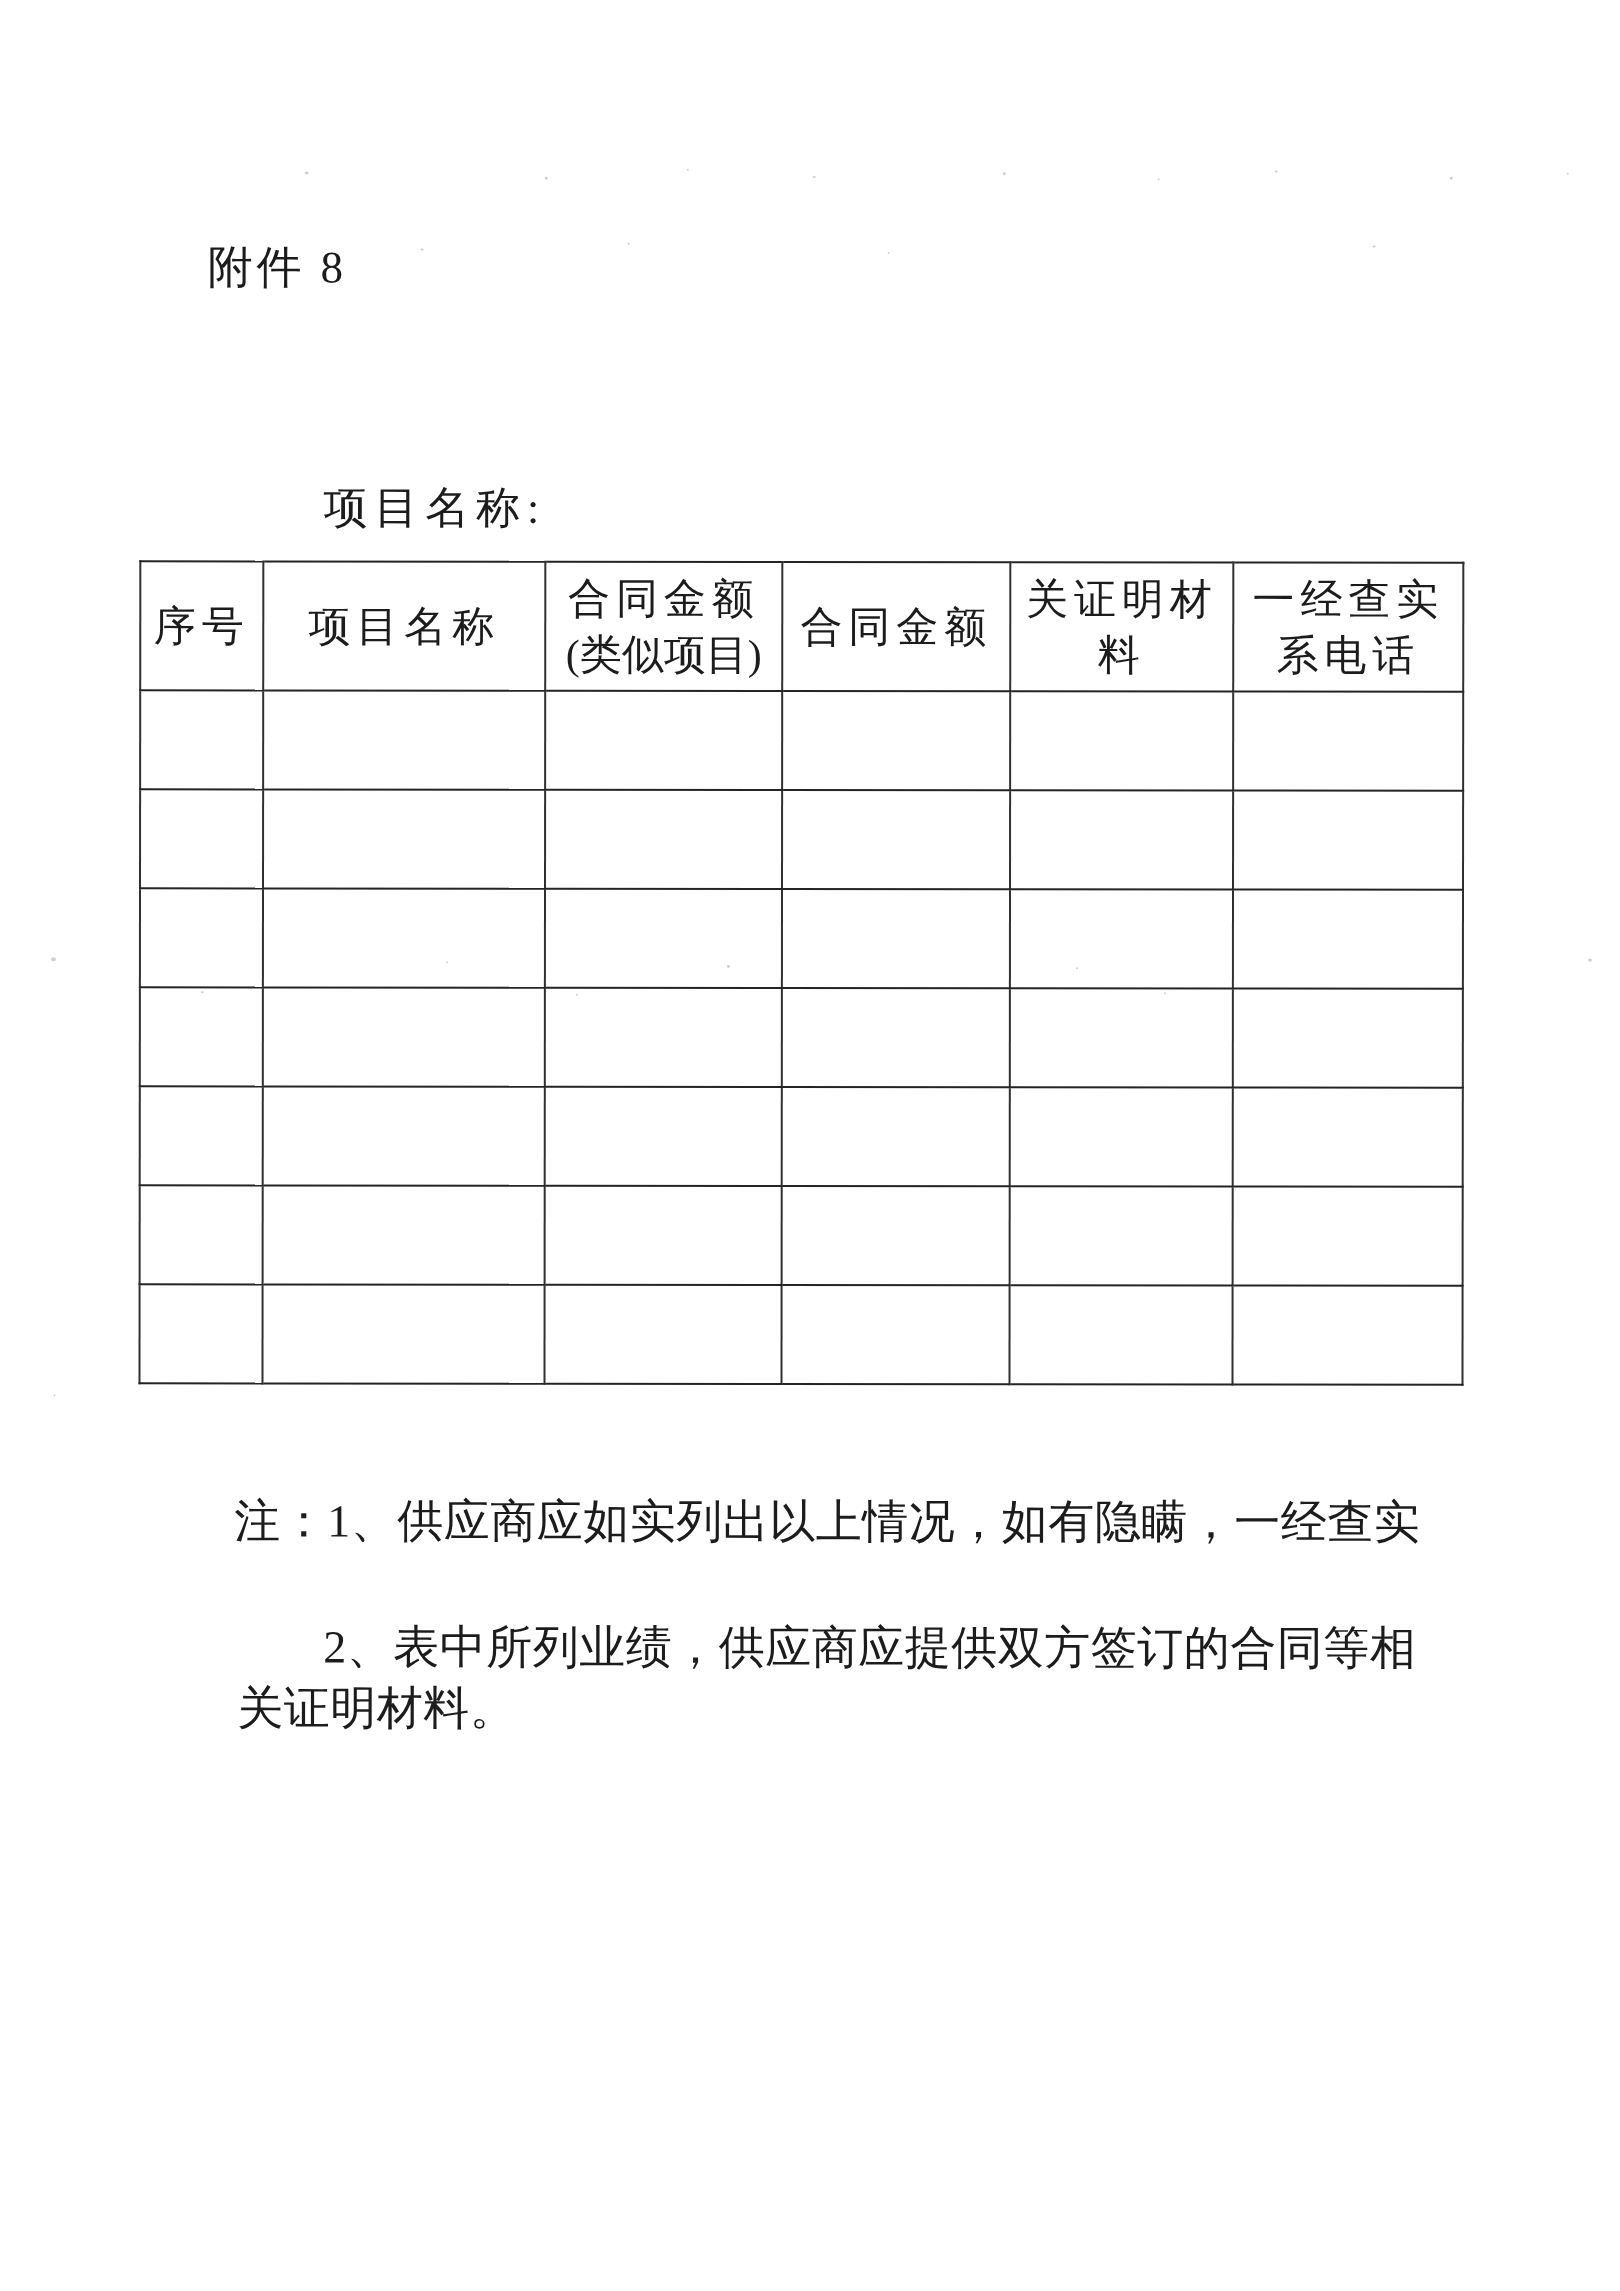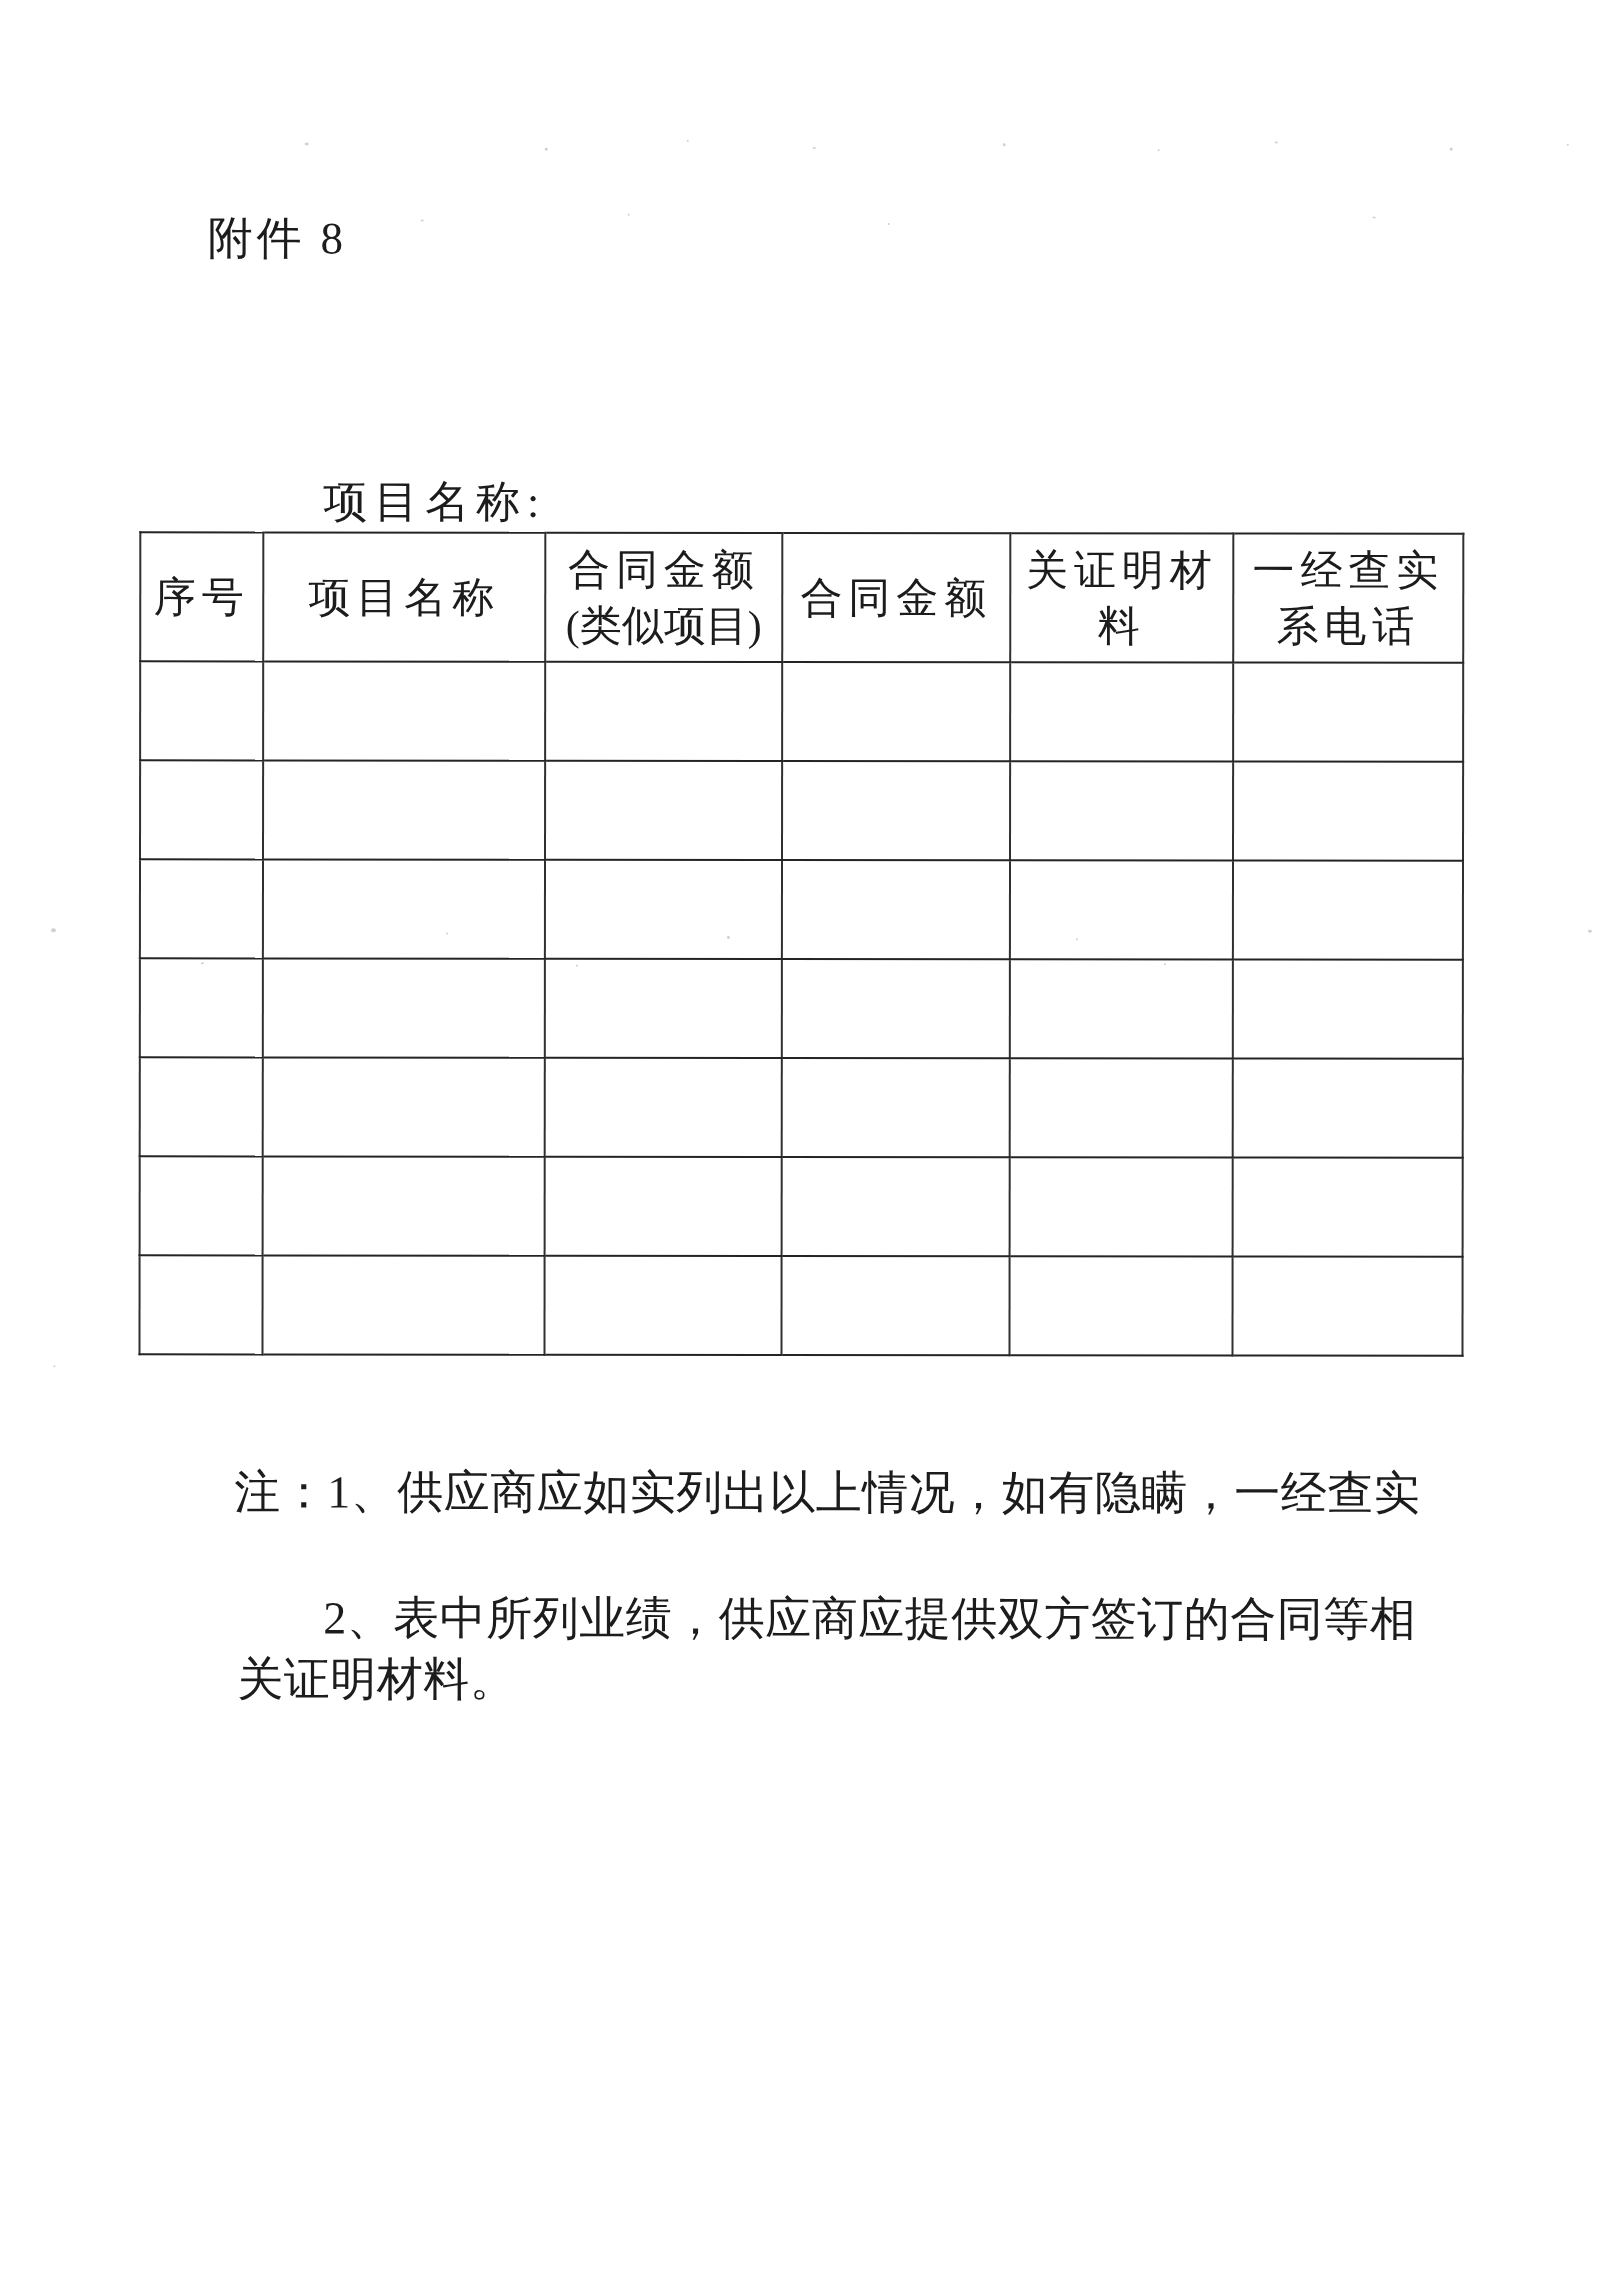--- a/index.html
+++ b/index.html
@@ -8,20 +8,21 @@
     background: #ffffff;
   }
   .page {
     position: relative;
     width: 1620px;
     height: 1734px;
     background: #ffffff;
     overflow: hidden;
     font-family: "Liberation Serif", "DejaVu Serif", serif;
     color: #1c1c1c;
+    margin-top: 29px;
   }
   .scan-tilt {
     position: absolute;
     left: 0; top: 0; right: 0; bottom: 0;
     transform: rotate(0.06deg);
   }
   .attachment-label {
     position: absolute;
     left: 207px;
     top: 209px;
@@ -34,21 +35,21 @@
     left: 365px;
     top: 329px;
     font-size: 61px;
     font-weight: 700;
     letter-spacing: 2px;
     white-space: nowrap;
   }
   .project-label {
     position: absolute;
     left: 323px;
-    top: 473px;
+    top: 450px;
     font-size: 44px;
     letter-spacing: 6.9px;
     white-space: nowrap;
     text-align: center;
   }
   table.perf-table {
     position: absolute;
     left: 139px;
     top: 532px;
     width: 1324px;

